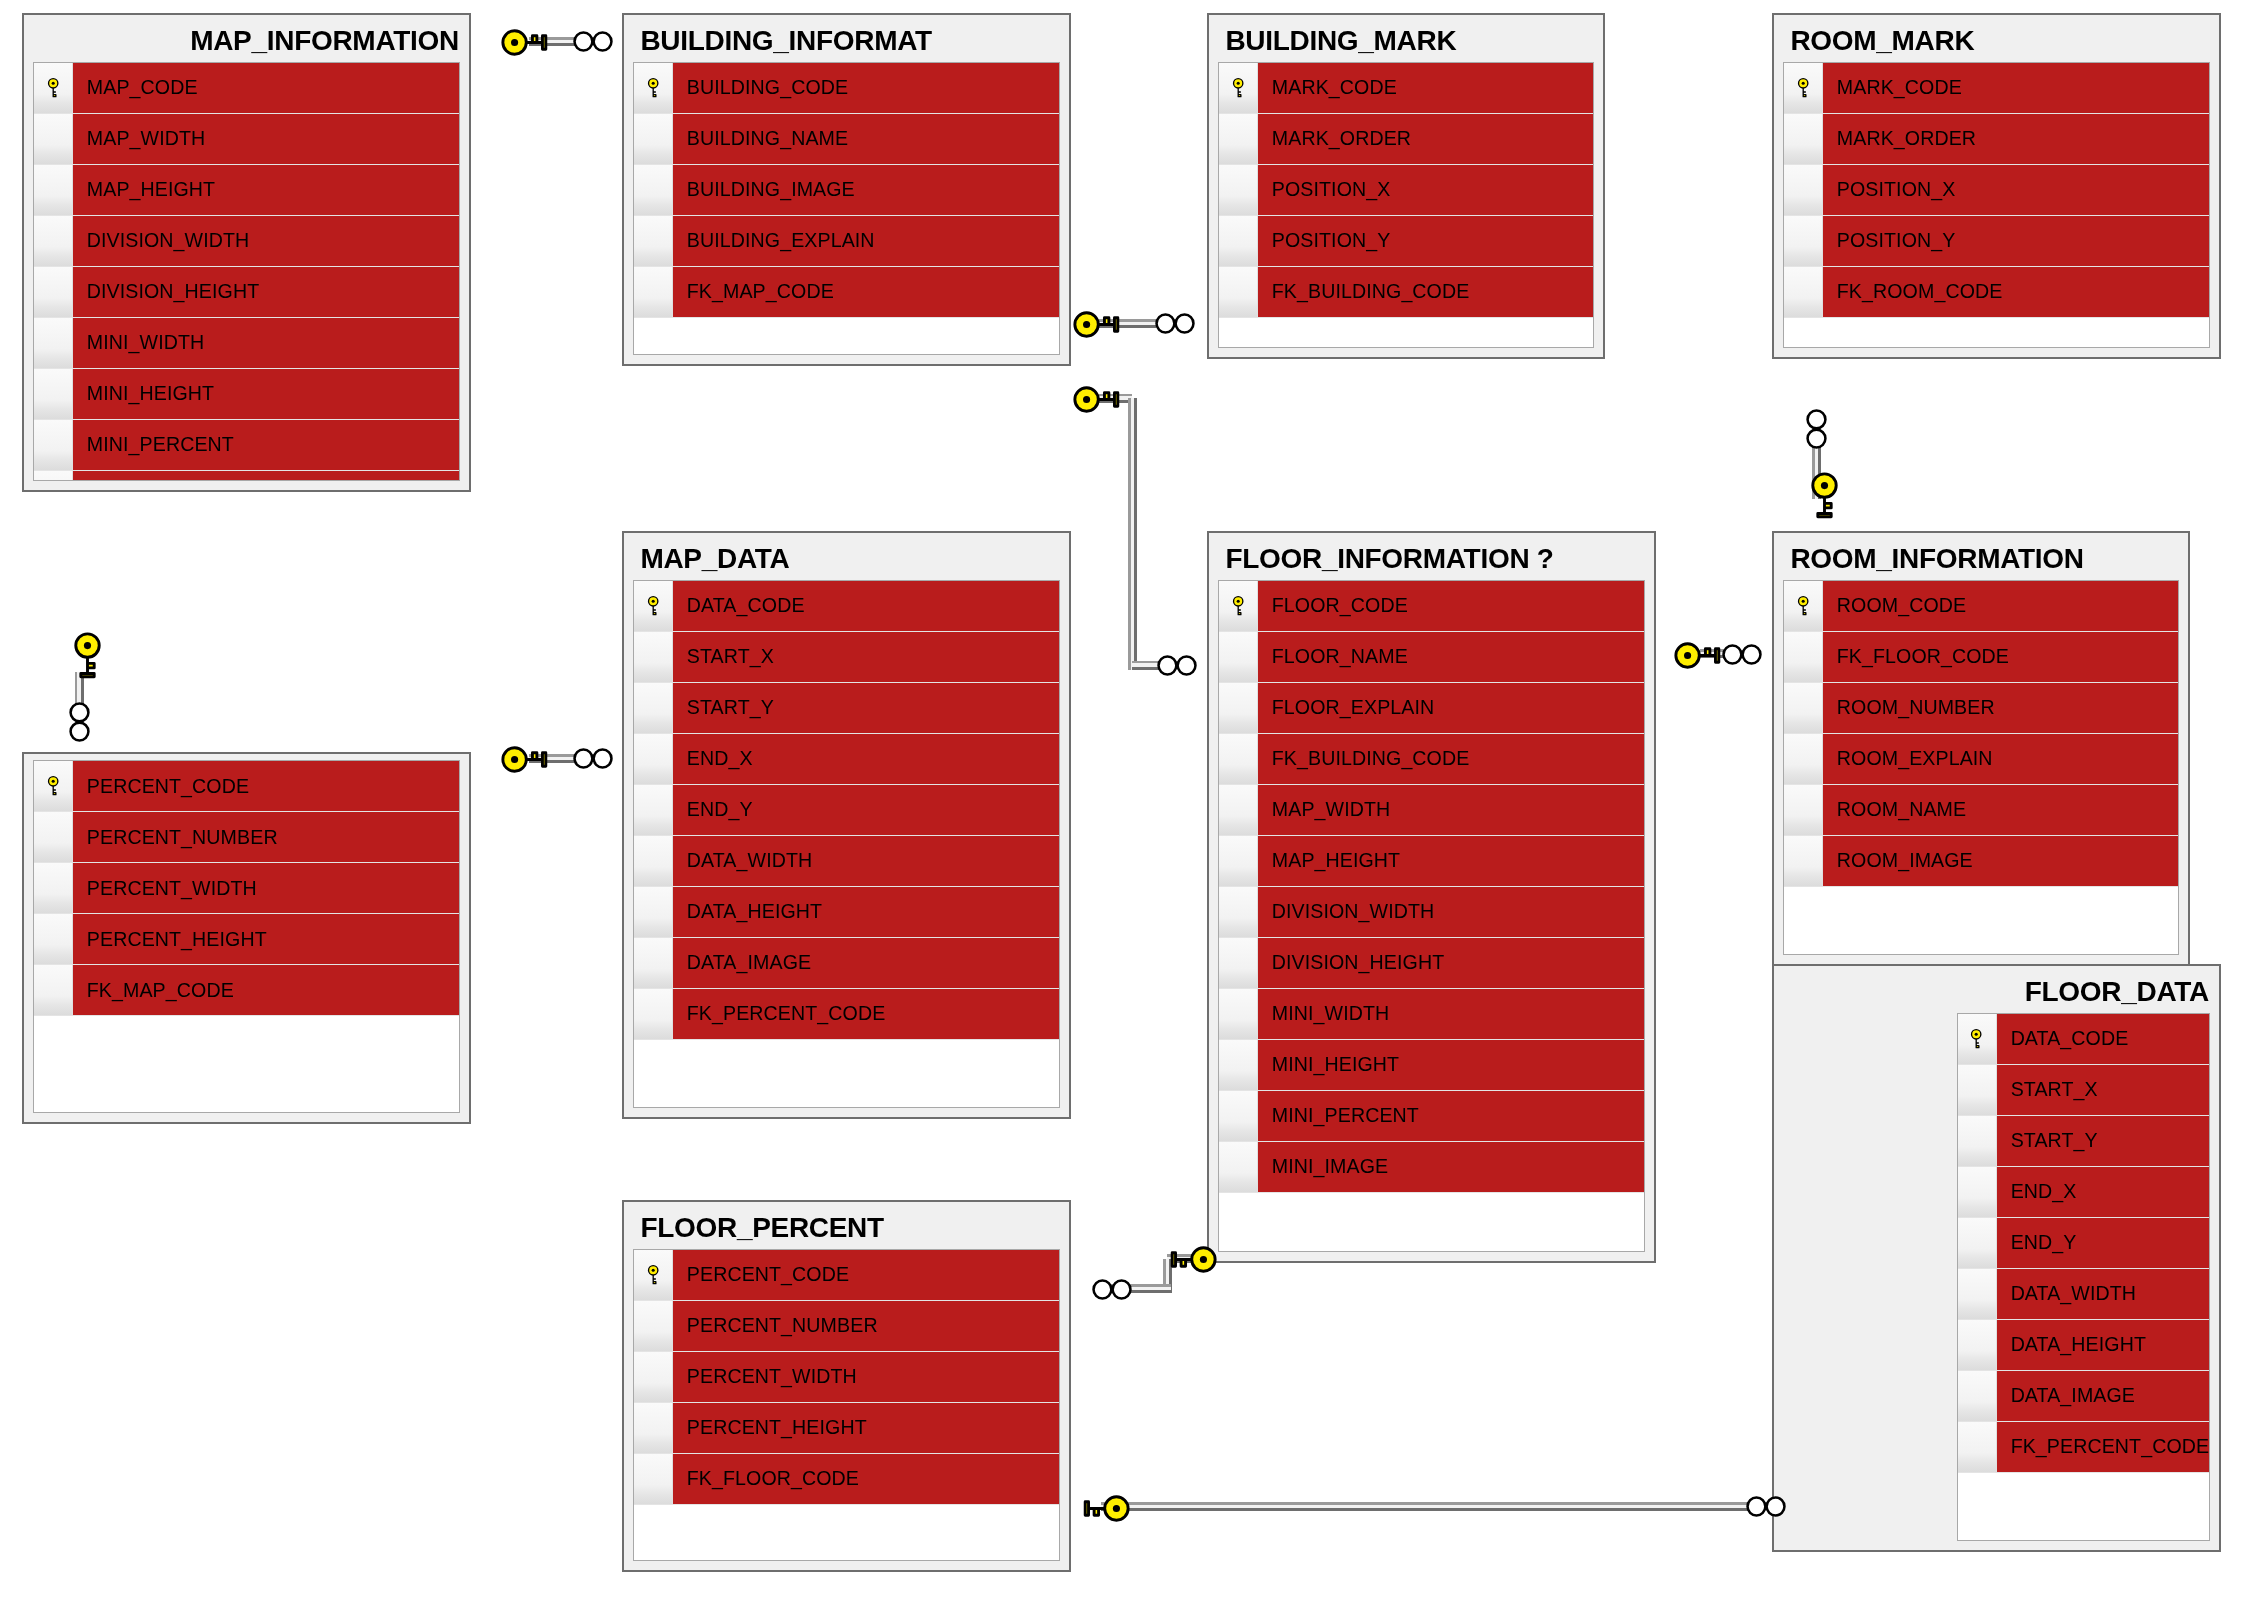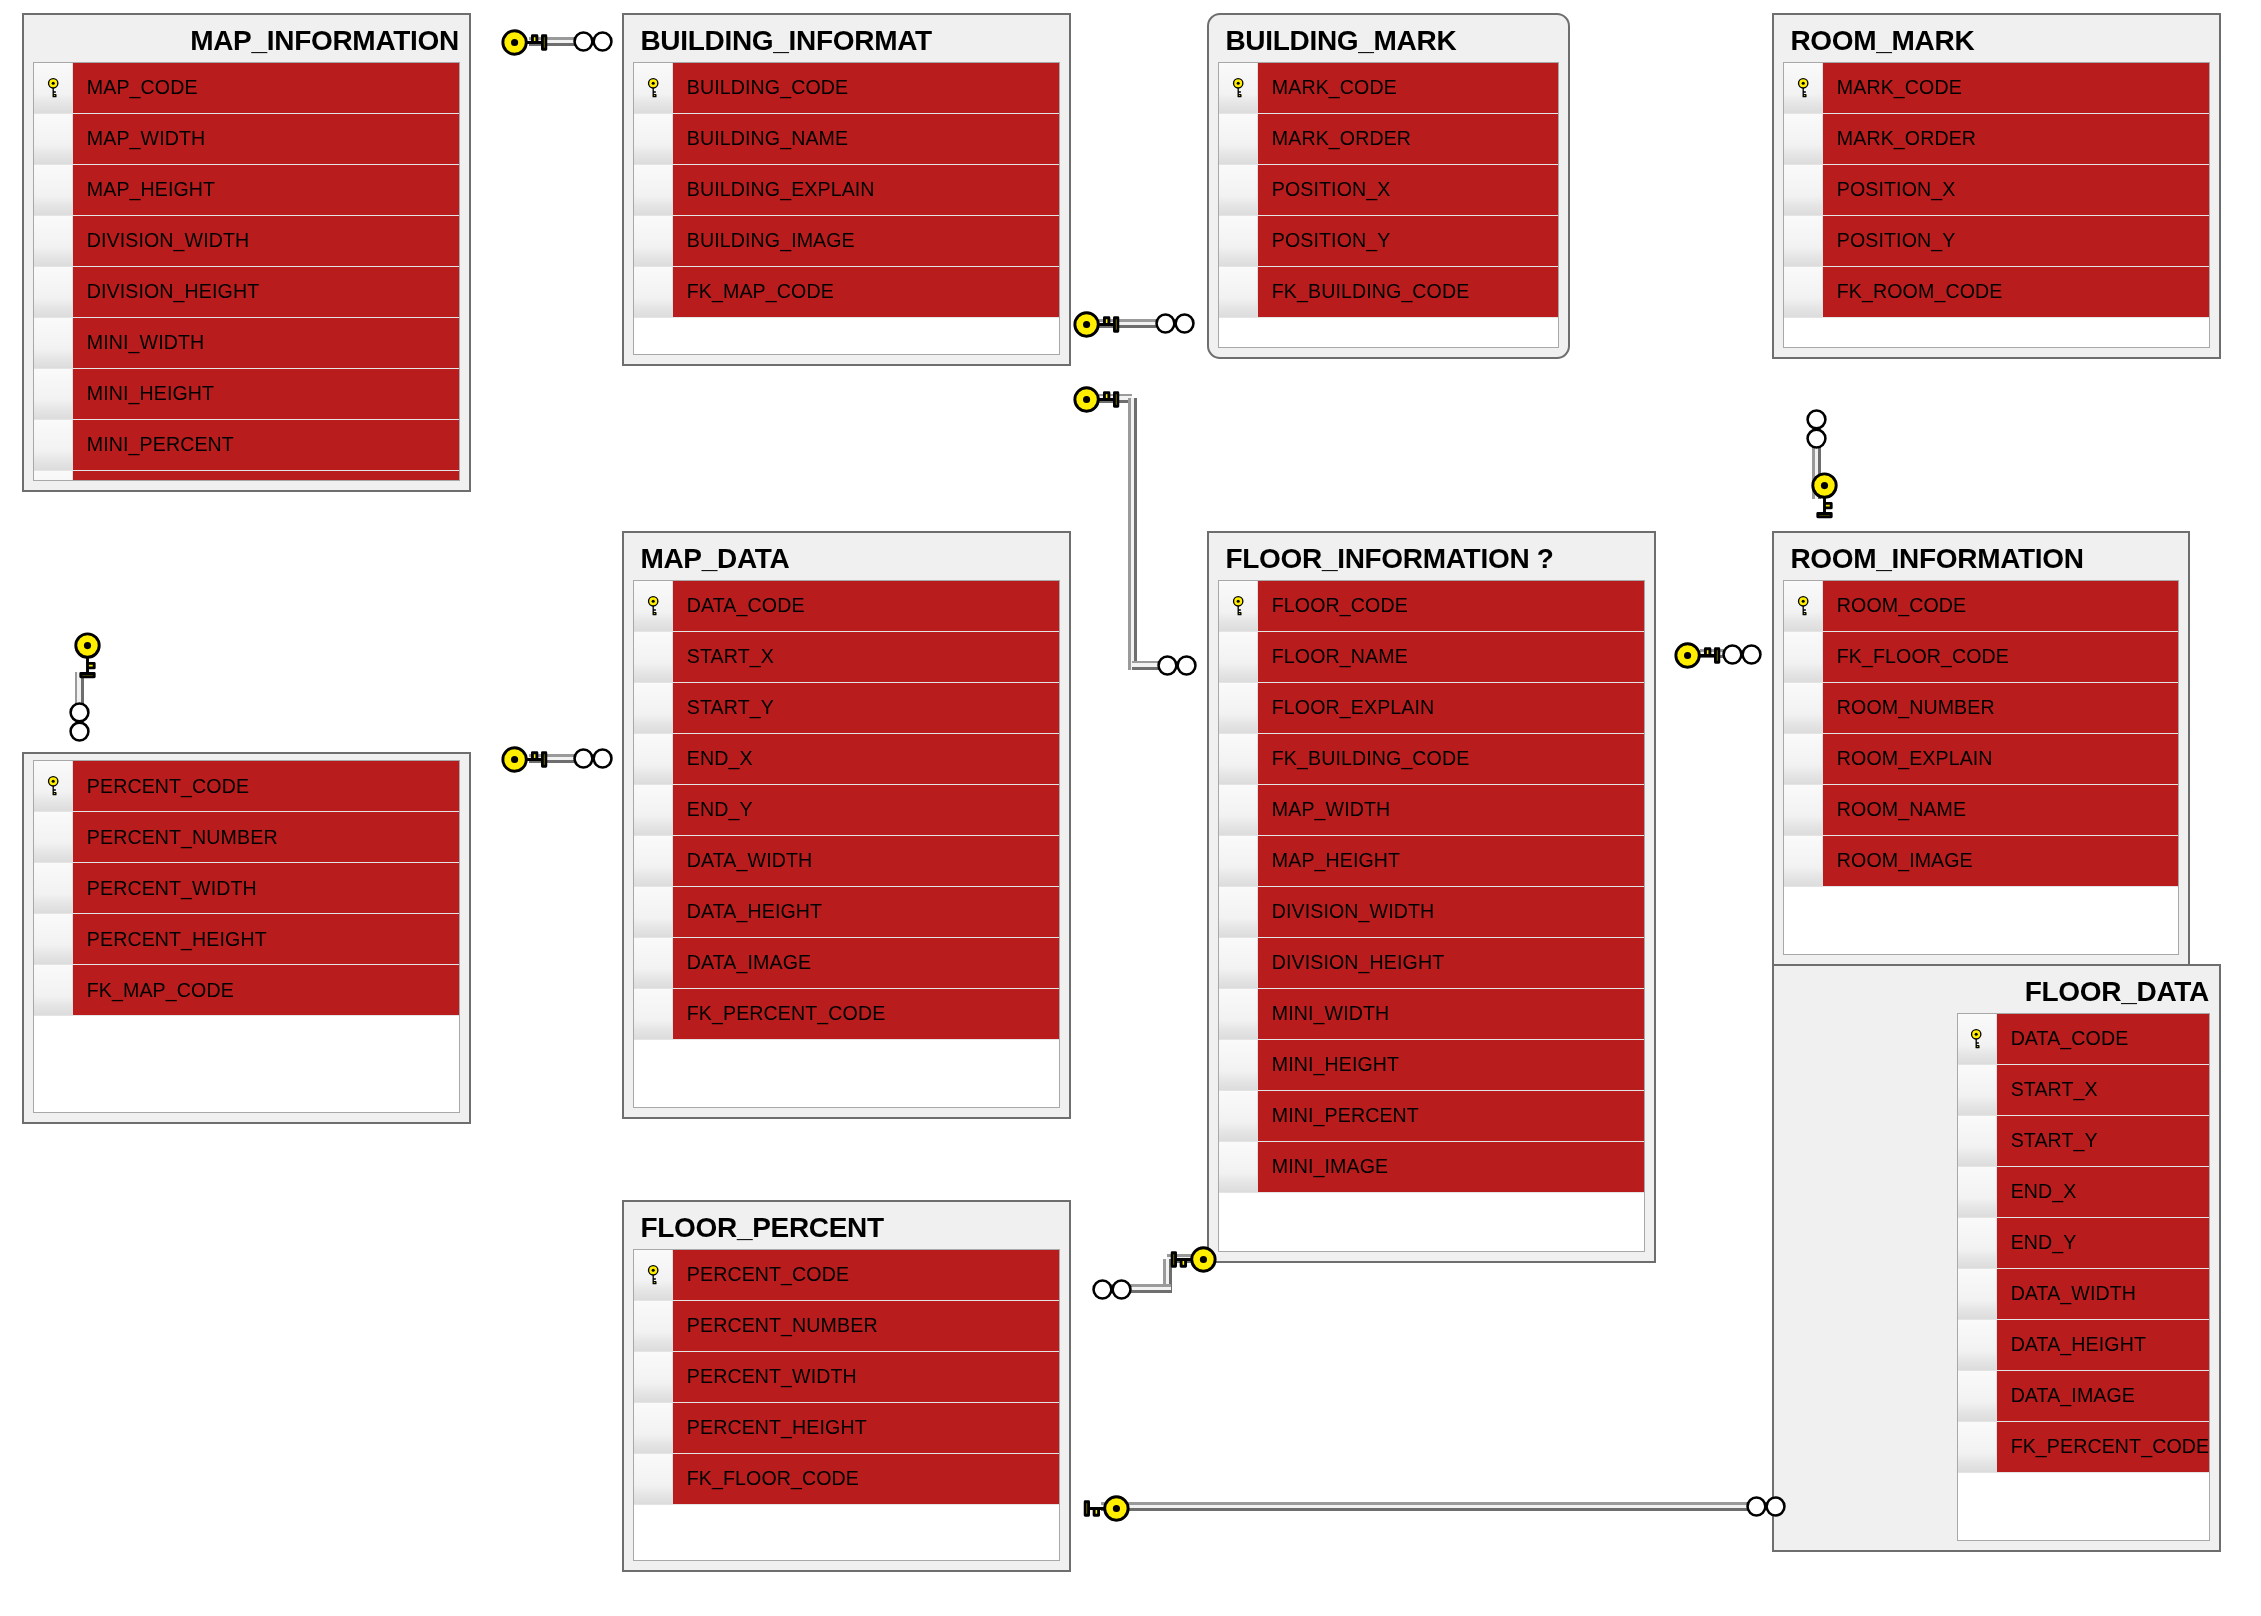--- a/index.html
+++ b/index.html
@@ -156,34 +156,34 @@
   </svg>
           </div>
           <div class="attr-name">BUILDING_CODE</div>
         </div>
         <div class="attr-row">
           <div class="attr-gutter"></div>
           <div class="attr-name">BUILDING_NAME</div>
         </div>
         <div class="attr-row">
           <div class="attr-gutter"></div>
+          <div class="attr-name">BUILDING_IMAGE</div>
+        </div>
+        <div class="attr-row">
+          <div class="attr-gutter"></div>
           <div class="attr-name">BUILDING_EXPLAIN</div>
         </div>
         <div class="attr-row">
           <div class="attr-gutter"></div>
-          <div class="attr-name">BUILDING_IMAGE</div>
-        </div>
-        <div class="attr-row">
-          <div class="attr-gutter"></div>
           <div class="attr-name">FK_MAP_CODE</div>
         </div>
         <div class="filler"></div>
       </div>
     </div>
-    <div class="entity" style="left: 1207px; top: 12.6px; width: 363px; height: 346px; border-radius: 13px;">
+    <div class="entity" style="left: 1207px; top: 12.6px; width: 398px; height: 346px;">
       <div class="entity-title">BUILDING_MARK</div>
       <div class="grid">
         <div class="attr-row">
           <div class="attr-gutter">
             <svg class="pk-key" viewBox="0 0 20 30">
     <g stroke="#000" stroke-width="2" stroke-linejoin="round">
       <circle cx="10" cy="8" r="7" fill="#ffee00"></circle>
       <path d="M10 15 L10 28 L14 28 L14 25 L10 25 M10 21 L14 21" fill="#ffee00"></path>
     </g>
     <circle cx="10" cy="8" r="2.3" fill="#000"></circle>

